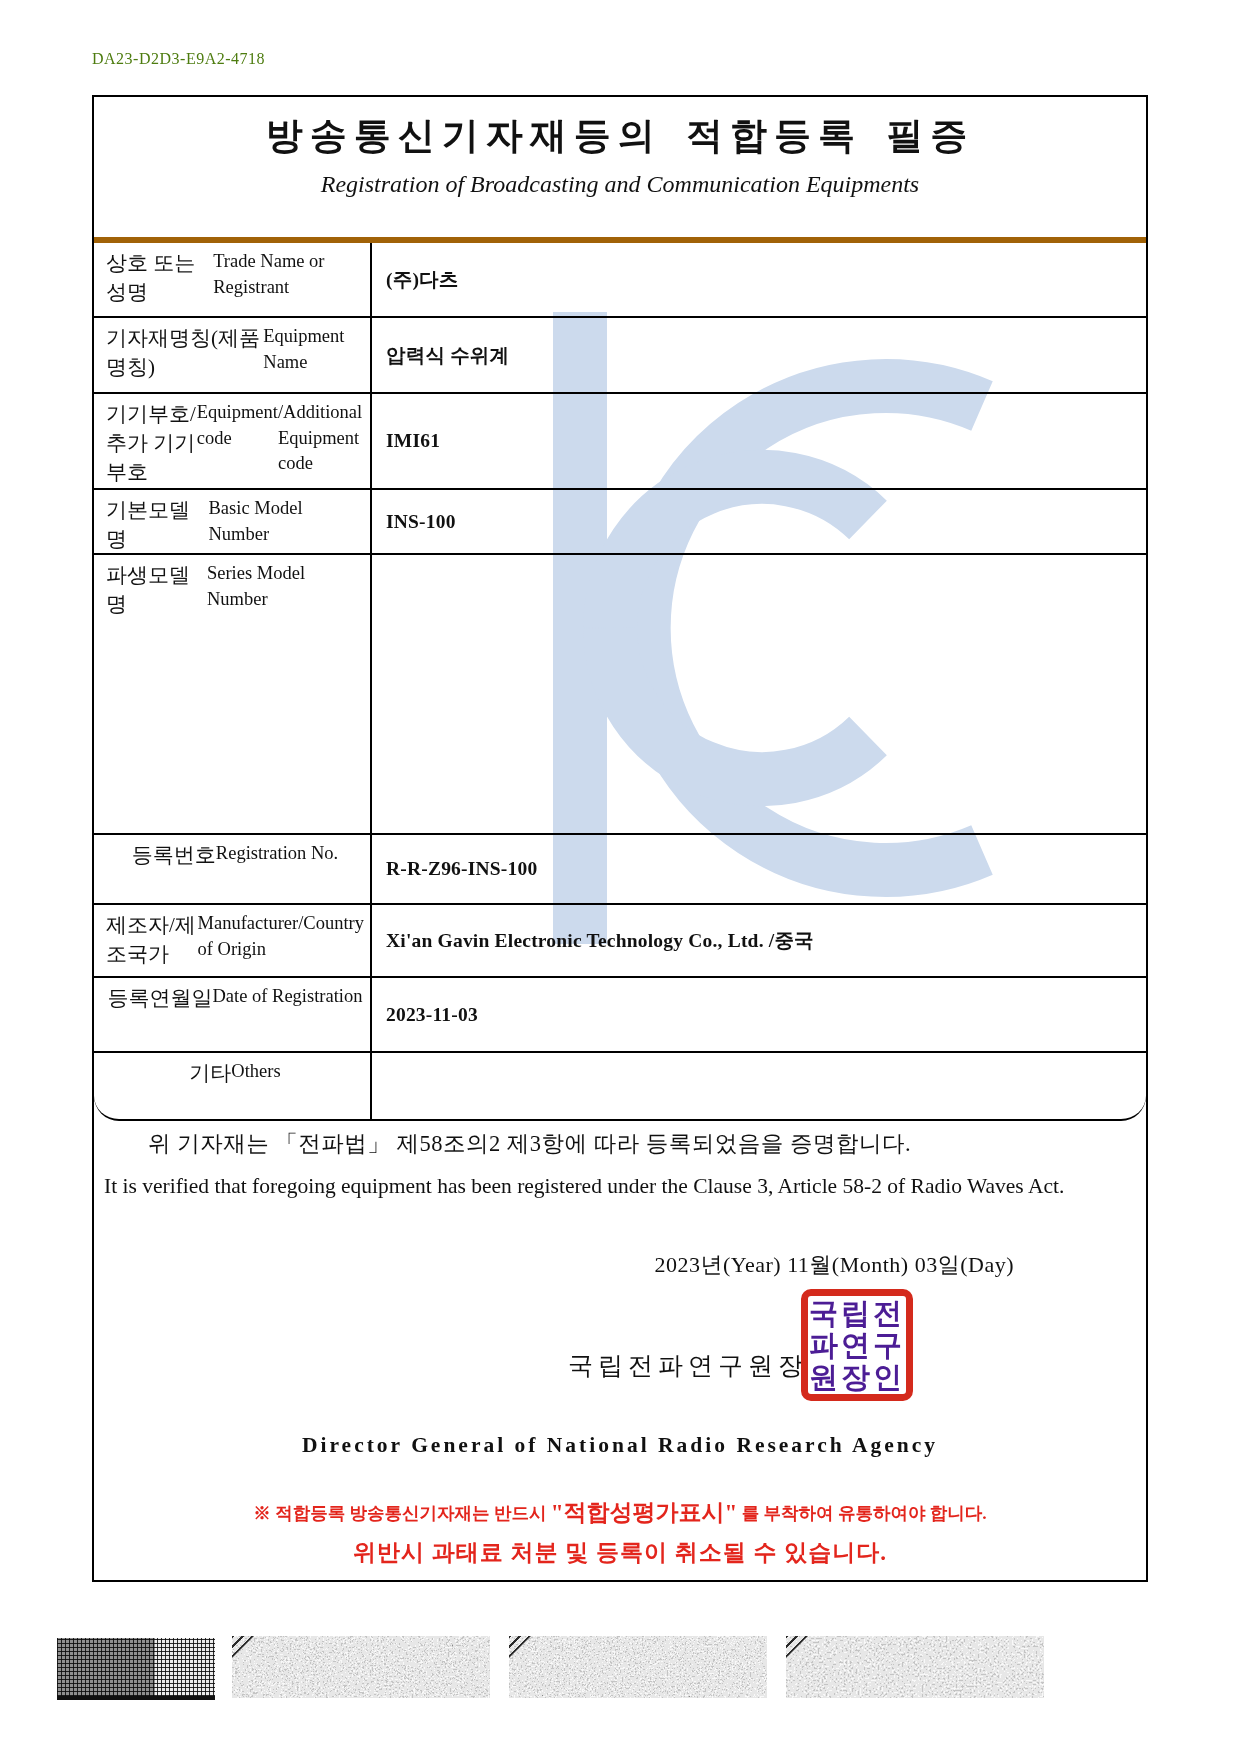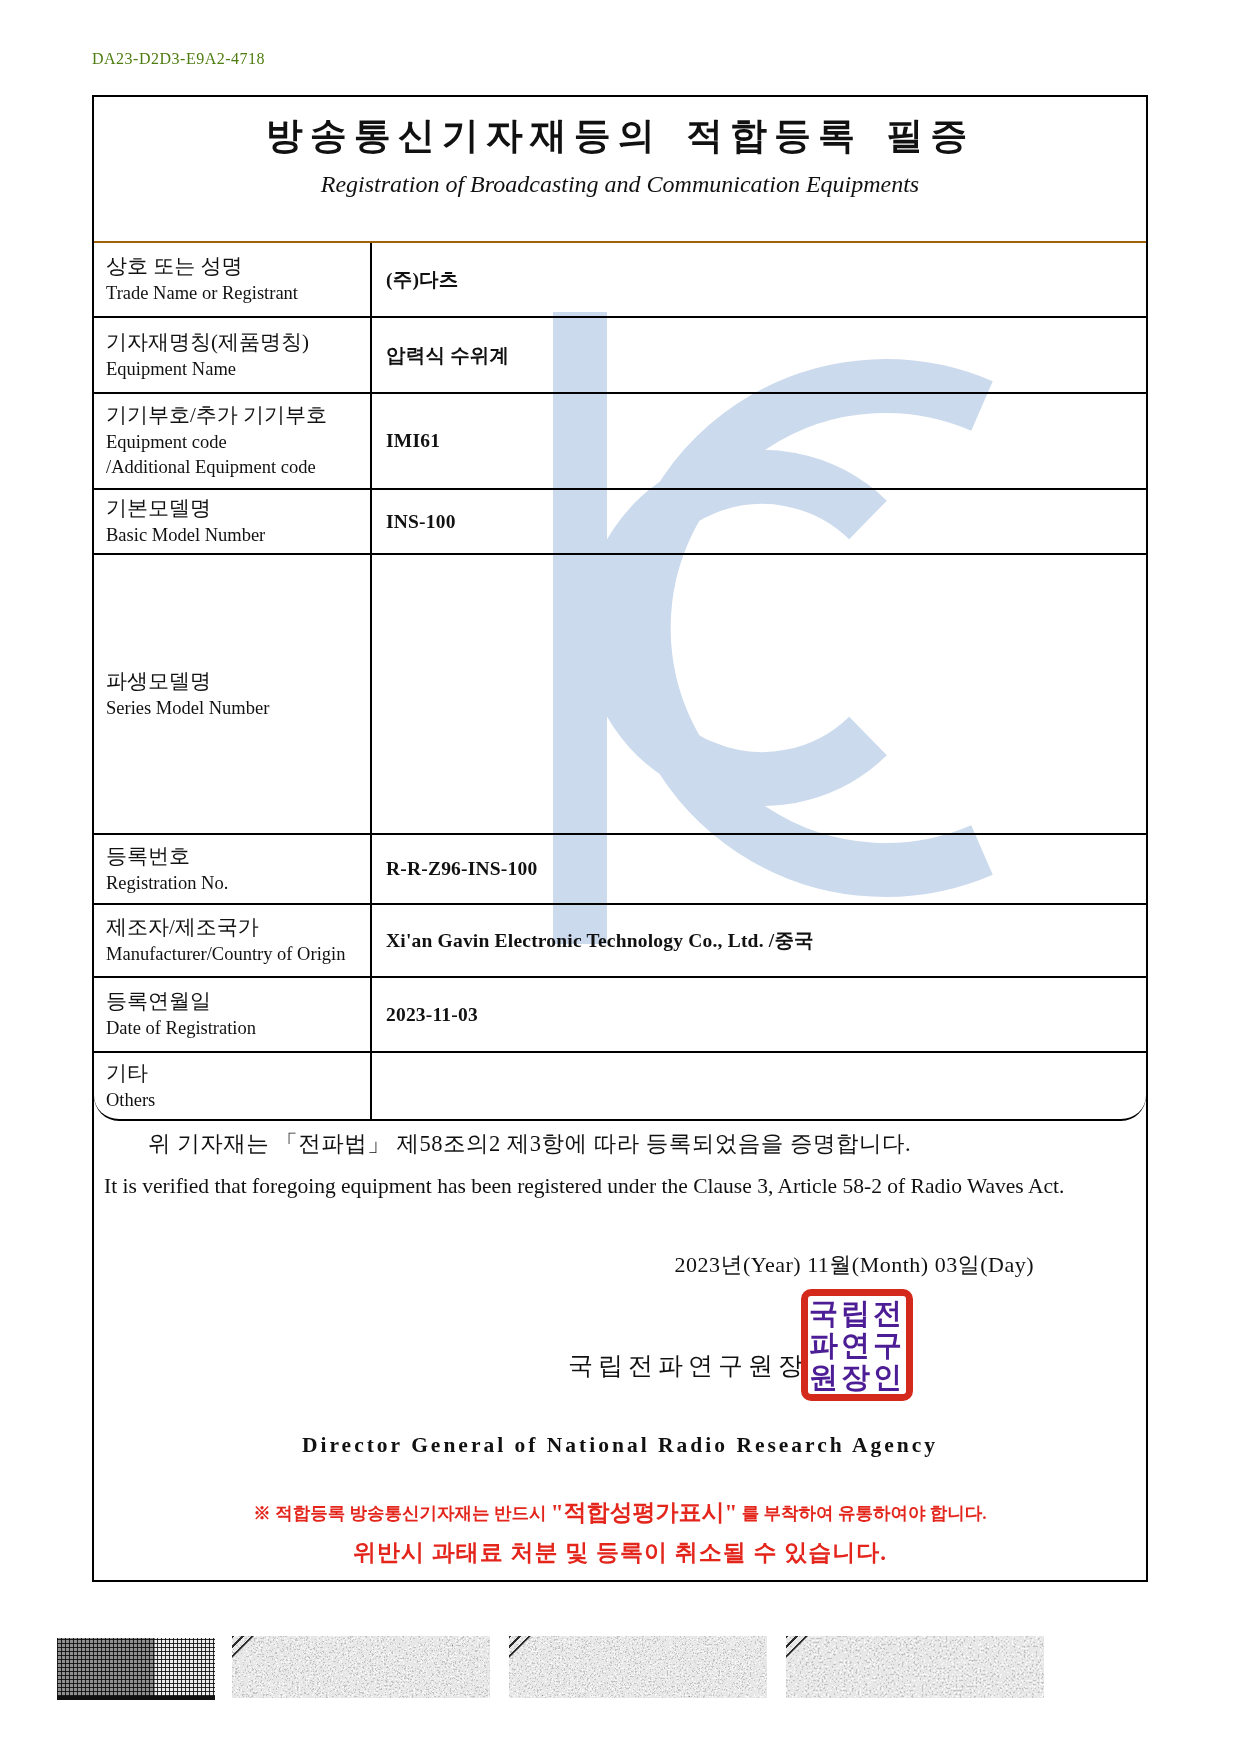--- a/index.html
+++ b/index.html
@@ -9,40 +9,40 @@
   }
   .doc-id{position:absolute;left:92px;top:50px;font-size:16px;letter-spacing:.5px;color:#4d7c0f;}
 
   
   .watermark{position:absolute;left:548px;top:310px;width:520px;height:636px;z-index:1;}
 
   
   .box{position:absolute;left:92px;top:95px;width:1056px;height:1487px;border:2px solid #000;
        box-sizing:border-box;z-index:2;background:transparent;}
 
-  .title-block{height:146px;box-sizing:border-box;border-bottom:2px solid #a16207;text-align:center;}
+  .title-block{height:146px;box-sizing:border-box;border-bottom:6px solid #a16207;text-align:center;}
   .title-ko{margin:0;padding-top:14px;font-size:37px;font-weight:700;letter-spacing:7px;word-spacing:8px;}
   .title-en{margin:10px 0 0 0;font-size:24px;font-style:italic;font-weight:500;}
 
   .trow{display:flex;box-sizing:border-box;border-bottom:2px solid #000;}
   .r1{height:75px}.r2{height:76px}.r3{height:96px}.r4{height:65px}.r5{height:280px}
   .r6{height:70px}.r7{height:73px}.r8{height:75px}.r9{height:68px;border-bottom:2px solid #000;border-radius:25px;}
   .lcell{width:278px;box-sizing:border-box;border-right:2px solid #000;
-         display:flex;flex-direction:column;justify-content:center;
+         display:flex;flex-direction:row;justify-content:center;
          padding:6px 6px 6px 12px;line-height:1.38;}
   .lko{font-size:21px;}
   .len{font-size:18.5px;}
   .vcell{flex:1;display:flex;align-items:center;padding-left:14px;
          font-weight:700;font-size:19.5px;letter-spacing:.2px;}
 
   .statement{position:absolute;left:10px;top:1031px;width:calc(100% - 22px);}
   .st-ko{margin:0 0 10px 0;font-size:22.5px;text-indent:44px;letter-spacing:.5px;}
   .st-en{margin:0;font-size:21.5px;line-height:1.62;}
 
-  .date-line{position:absolute;top:1153px;right:112px;font-size:22px;letter-spacing:.5px;}
+  .date-line{position:absolute;top:1153px;right:132px;font-size:22px;letter-spacing:.5px;}
 
   .signer{position:absolute;top:1252px;left:474px;font-size:25px;letter-spacing:5px;}
   .seal{position:absolute;top:1192px;left:707px;width:112px;height:112px;box-sizing:border-box;
         border:7px solid #d42a1c;border-radius:10px;display:flex;flex-direction:column;
         justify-content:center;align-items:center;color:#4c1d95;}
   .seal-row{font-size:29px;line-height:32px;font-weight:900;letter-spacing:3px;font-family:"Liberation Serif",serif;}
 
   .director{position:absolute;top:1336px;left:0;width:100%;text-align:center;
             font-size:21.5px;font-weight:600;letter-spacing:3px;}
 

